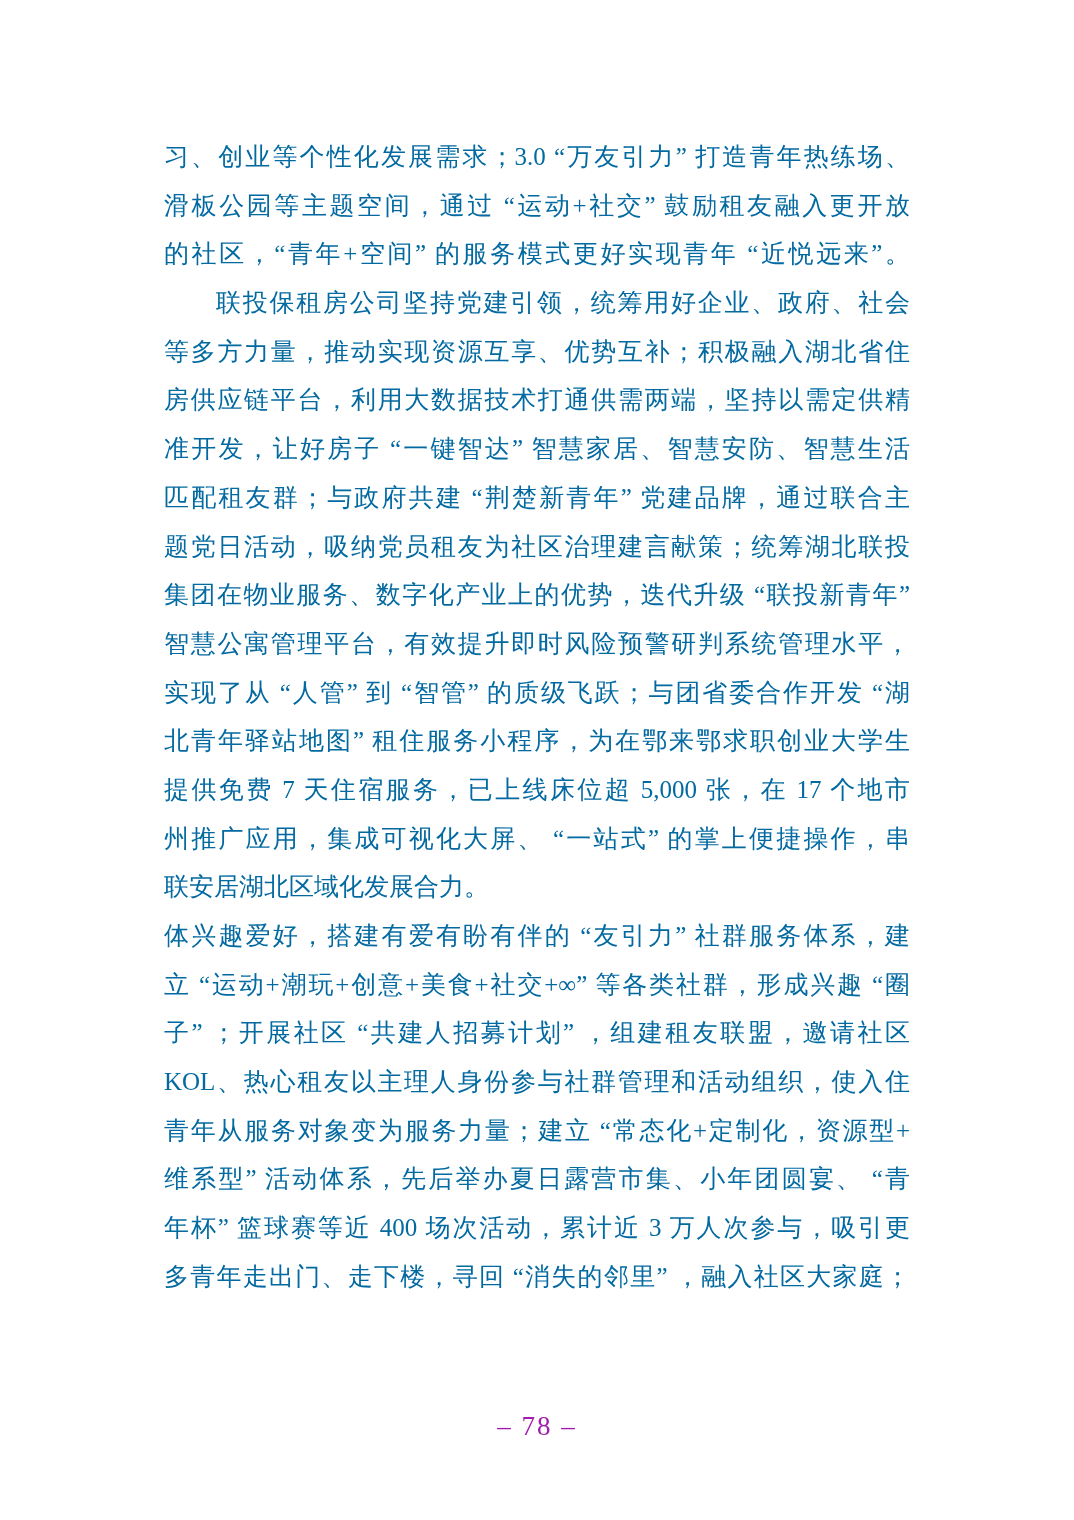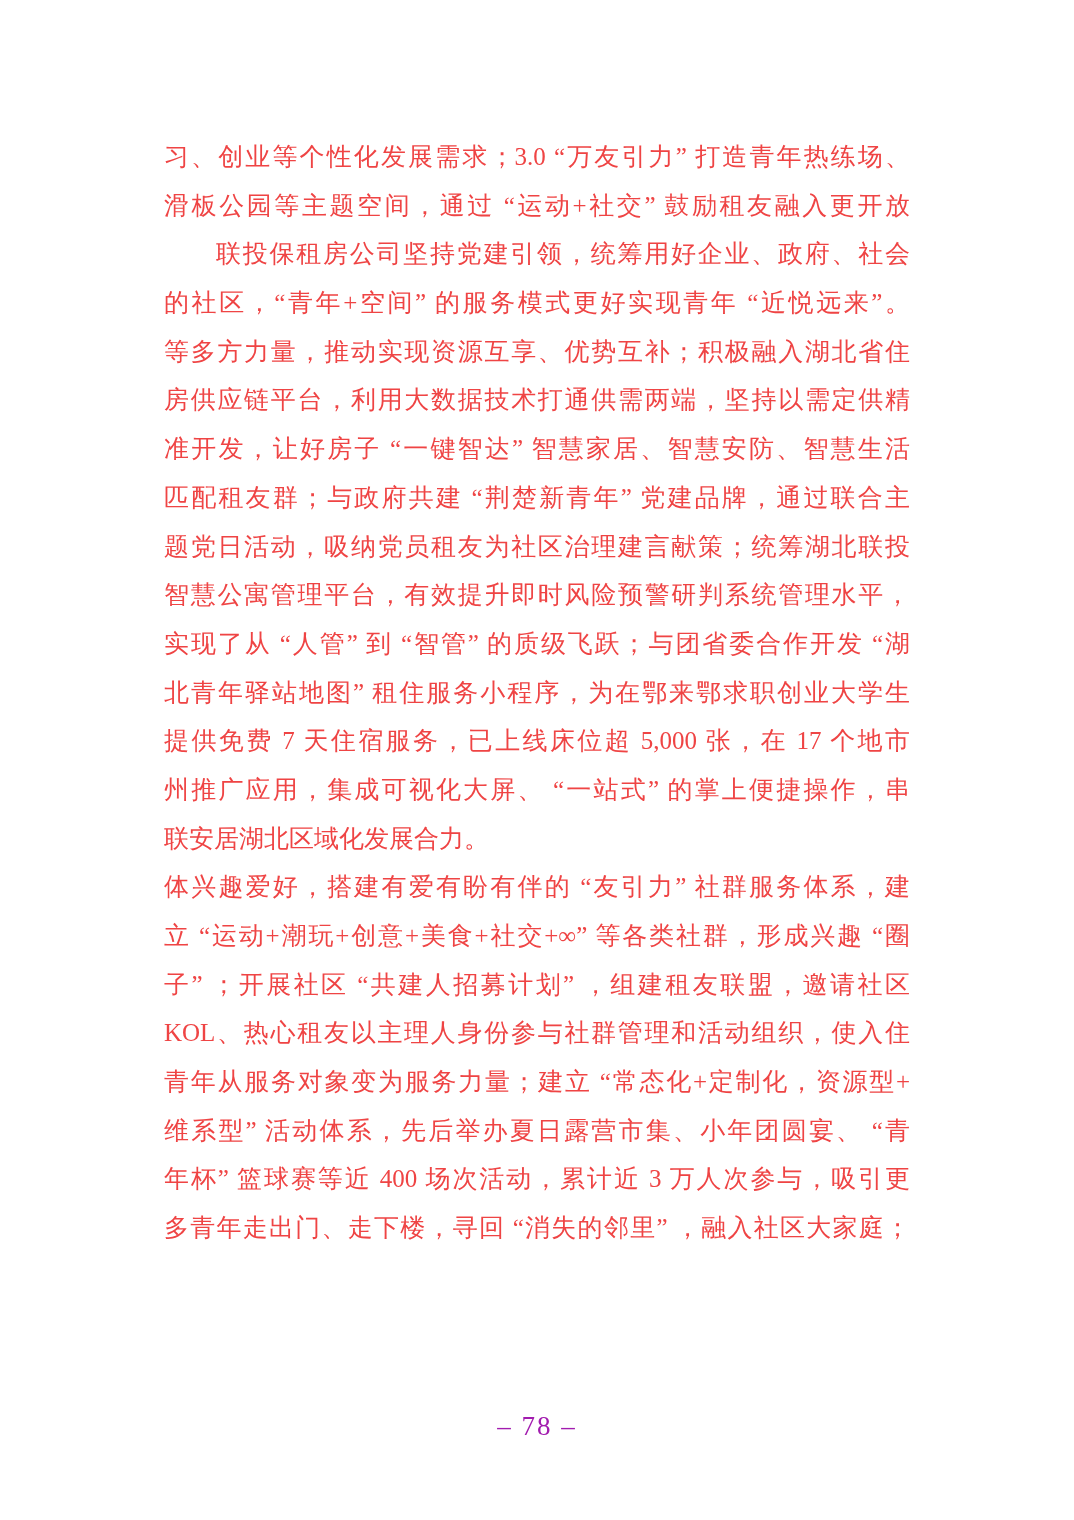--- a/index.html
+++ b/index.html
@@ -18,21 +18,21 @@
   .content {
     position: absolute;
     top: 133px;
     left: 164px;
     width: 746px;
   }
   .line {
     height: 48.7px;
     line-height: 48.7px;
     font-size: 25px;
-    color: #ef4444;
+    color: #0369a1;
     text-align: justify;
     text-align-last: justify;
     text-justify: inter-character;
     white-space: nowrap;
     font-weight: 400;
   }
   .line.indent {
     text-indent: 52px;
   }
   .line.short {
@@ -51,27 +51,28 @@
     letter-spacing: 2px;
   }
 </style>
 </head>
 <body>
 
 <div class="page">
   <div class="content">
     <div class="line">习、创业等个性化发展需求；3.0 “万友引力” 打造青年热练场、</div>
     <div class="line">滑板公园等主题空间，通过 “运动+社交” 鼓励租友融入更开放</div>
+    <div class="line">的社区，“青年+空间” 的服务模式更好实现青年 “近悦远来”。</div>
     <div class="line indent">联投保租房公司坚持党建引领，统筹用好企业、政府、社会</div>
-    <div class="line">的社区，“青年+空间” 的服务模式更好实现青年 “近悦远来”。</div>
     <div class="line">等多方力量，推动实现资源互享、优势互补；积极融入湖北省住</div>
     <div class="line">房供应链平台，利用大数据技术打通供需两端，坚持以需定供精</div>
     <div class="line">准开发，让好房子 “一键智达” 智慧家居、智慧安防、智慧生活</div>
     <div class="line">匹配租友群；与政府共建 “荆楚新青年” 党建品牌，通过联合主</div>
     <div class="line">题党日活动，吸纳党员租友为社区治理建言献策；统筹湖北联投</div>
+    <div class="line">集团在物业服务、数字化产业上的优势，迭代升级 “联投新青年”</div>
     <div class="line">智慧公寓管理平台，有效提升即时风险预警研判系统管理水平，</div>
     <div class="line">实现了从 “人管” 到 “智管” 的质级飞跃；与团省委合作开发 “湖</div>
     <div class="line">北青年驿站地图” 租住服务小程序，为在鄂来鄂求职创业大学生</div>
     <div class="line">提供免费 7 天住宿服务，已上线床位超 5,000 张，在 17 个地市</div>
     <div class="line">州推广应用，集成可视化大屏、 “一站式” 的掌上便捷操作，串</div>
     <div class="line short">联安居湖北区域化发展合力。</div>
     <div class="line">体兴趣爱好，搭建有爱有盼有伴的 “友引力” 社群服务体系，建</div>
     <div class="line">立 “运动+潮玩+创意+美食+社交+∞” 等各类社群，形成兴趣 “圈</div>
     <div class="line">子” ；开展社区 “共建人招募计划” ，组建租友联盟，邀请社区</div>
     <div class="line">KOL、热心租友以主理人身份参与社群管理和活动组织，使入住</div>

